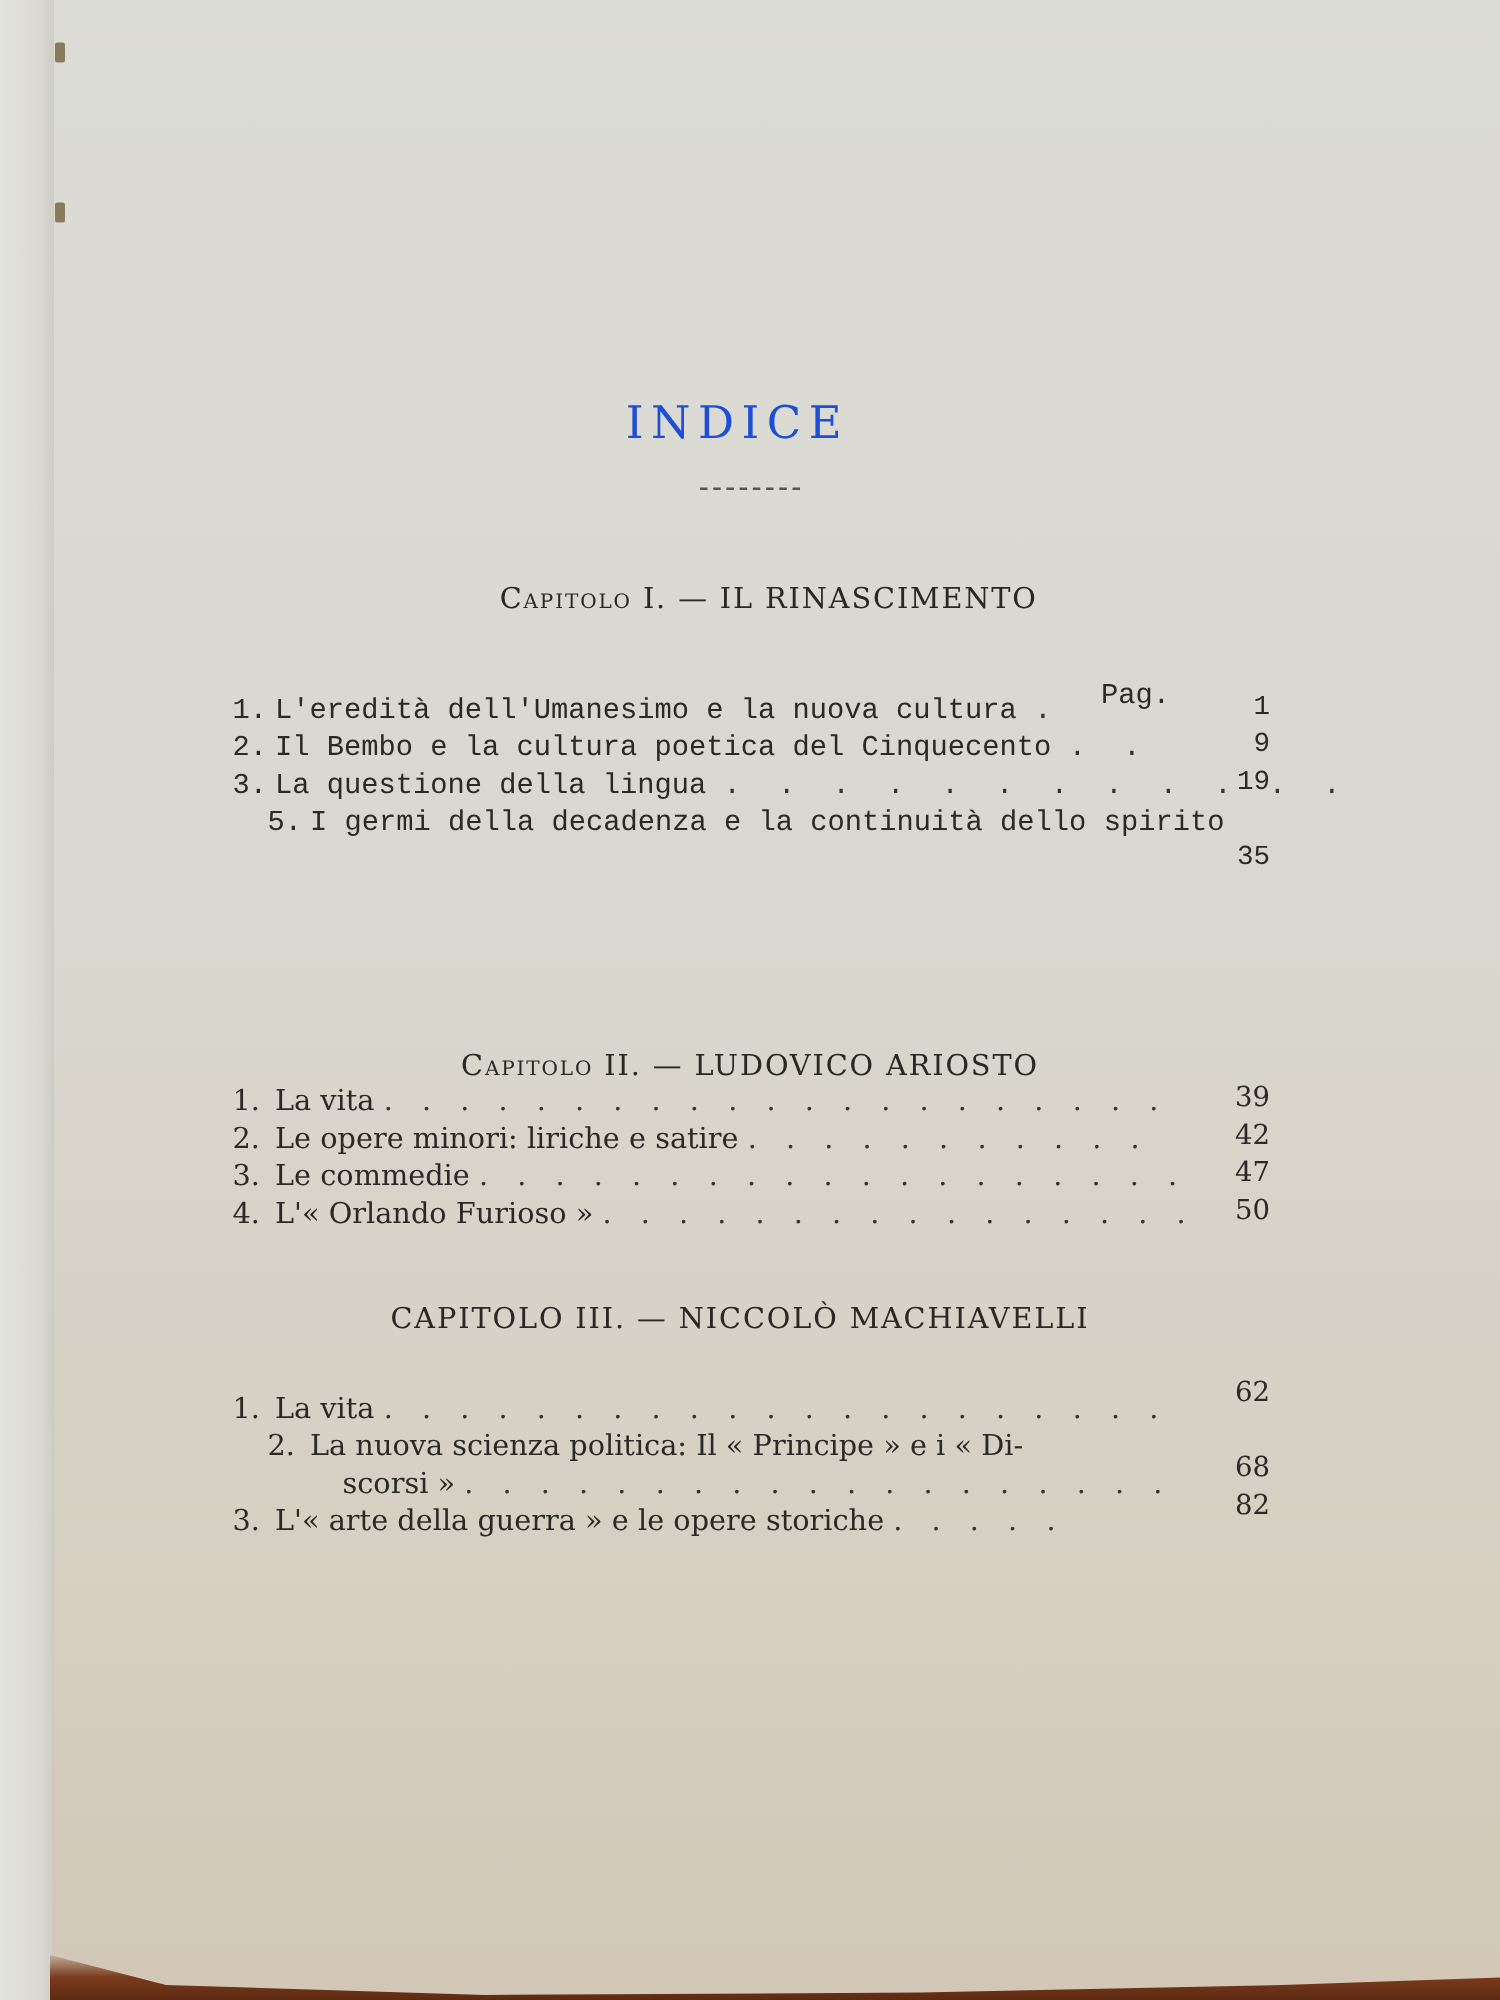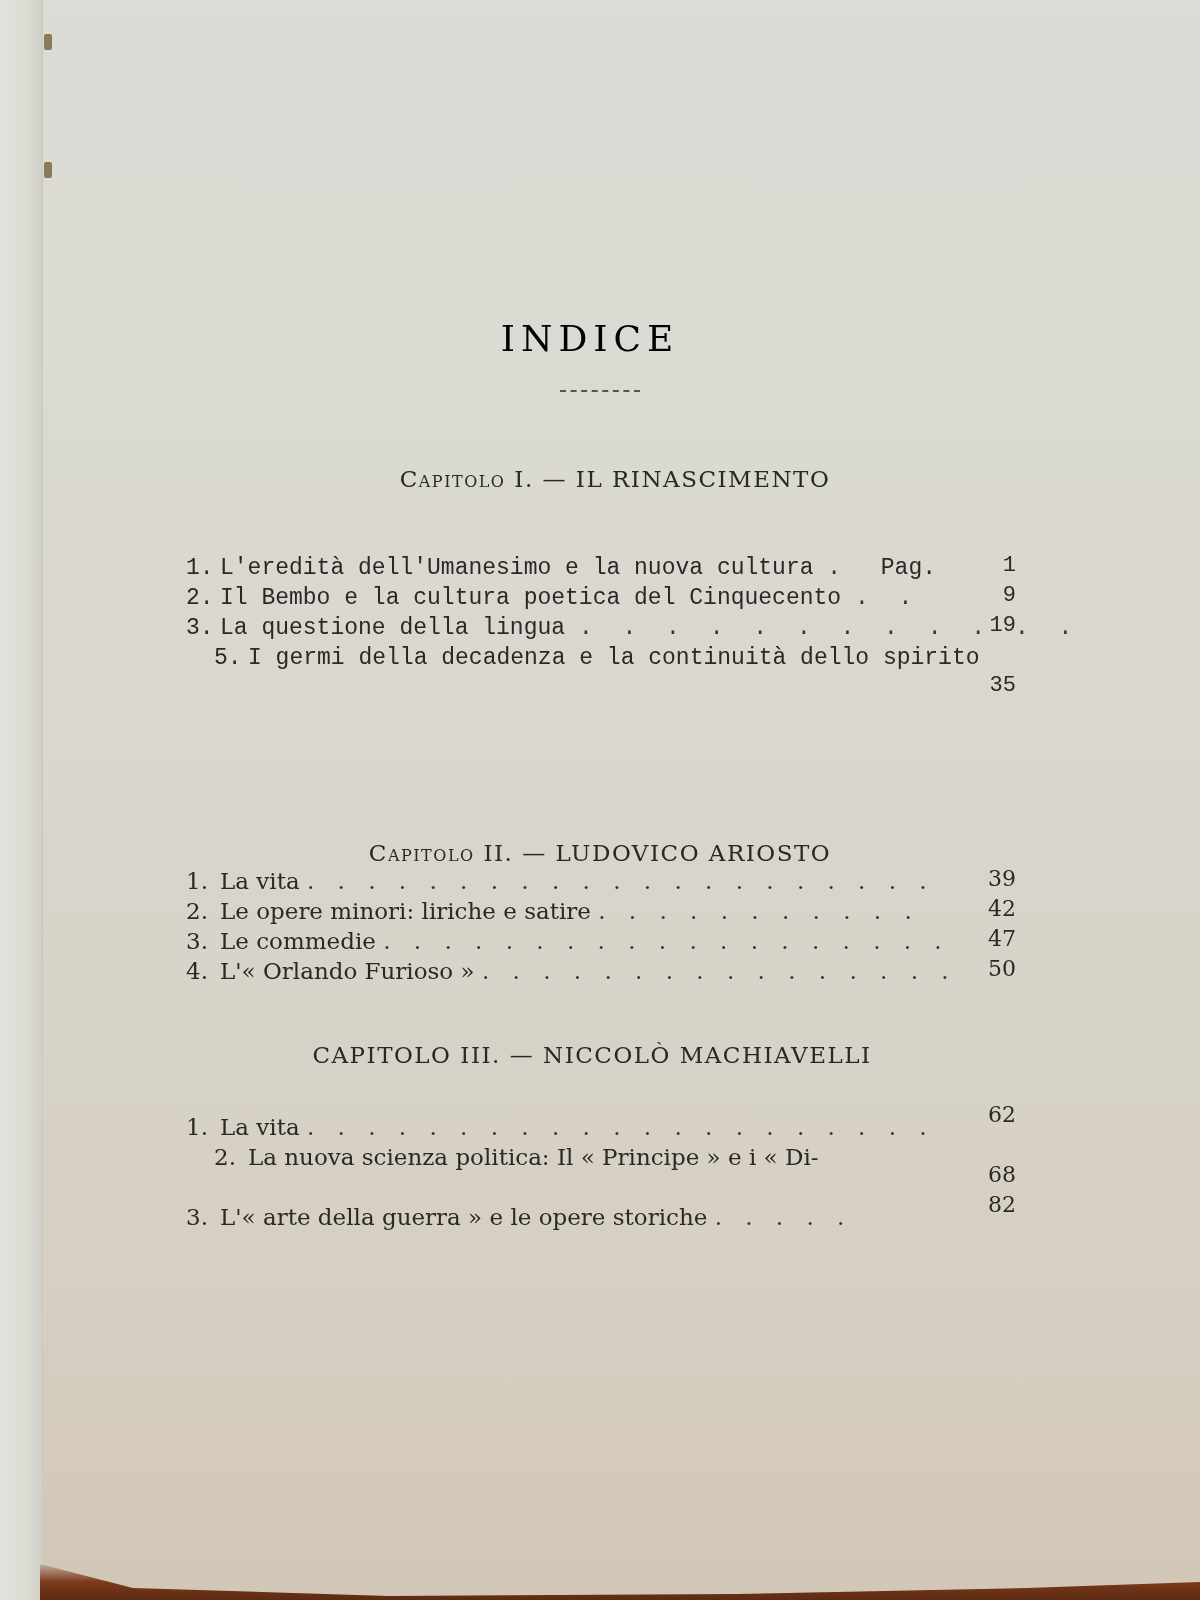--- a/index.html
+++ b/index.html
@@ -16,40 +16,40 @@
   }
   .stitch { position:absolute; left:44px; width:8px; height:16px; background:#8a7a5c; border-radius:2px; }
   .bottom-edge {
     position:absolute; left:40px; right:0; bottom:0; height:40px;
     background: linear-gradient(180deg, rgba(0,0,0,0) 0%, #7a3a1c 55%, #5c2a12 100%);
     clip-path: polygon(0% 10%, 8% 70%, 30% 90%, 60% 85%, 85% 70%, 100% 55%, 100% 100%, 0% 100%);
   }
   .page { position:absolute; left:0; top:0; width:1200px; }
   .title {
     position:absolute; top:318px; left:0; width:1180px; text-align:center;
-    font-size:36px; letter-spacing:6px; color:#000000;
+    font-size:36px; letter-spacing:6px; color:#1d4ed8;
   }
   .rule {
     position:absolute; top:390px; left:560px; width:80px; height:0;
     border-top:2px dashed #555;
   }
   .chapter {
     position:absolute; left:0; width:1200px; text-align:center;
     font-size:23px; letter-spacing:1.5px; color:#2a2824;
   }
   .chapter .cap { font-variant: small-caps; }
   .entries { position:absolute; left:186px; width:830px; }
   .entry { position:relative; font-size:23px; line-height:30px; height:30px; white-space:nowrap; }
   .entry.two { height:60px;margin-left:28px; }
   .entry .num { display:inline-block; width:34px; }
   .entry .label { }
   .entry .cont { display:block; padding-left:60px; }
   .entry .dots { color:#333; letter-spacing:8px; }
   .entry .pg { position:absolute; right:0; bottom:2px; width:60px; text-align:right; font-size:22px; }
-  .entry .pag { position:absolute; right:80px; bottom:0; }
+  .entry .pag { position:absolute; right:80px; bottom:12px; }
 </style>
 </head>
 <body>
 
 <div class="spine"></div>
 <div class="stitch" style="top:34px;"></div>
 <div class="stitch" style="top:162px;"></div>
 <div class="bottom-edge"></div>
 
 <div class="page">
@@ -110,20 +110,21 @@
     <span>III. —</span>
     <span>NICCOLÒ MACHIAVELLI</span>
   </div>
   <div class="entries" style="top:1112px;">
     <div class="entry">
       <span class="num">1.</span><span class="label">La vita</span> <span class="dots">. . . . . . . . . . . . . . . . . . . . .</span>
       <span class="pg" style="bottom:12px;">62</span>
     </div>
     <div class="entry two">
       <span class="num">2.</span><span class="label">La nuova scienza politica: Il « Principe » e i « Di-</span>
+      <span class="cont"><span>scorsi »</span> <span class="dots">. . . . . . . . . . . . . . . . . . .</span></span>
       <span class="pg" style="bottom:12px;">68</span>
     </div>
     <div class="entry">
       <span class="num">3.</span><span class="label">L'« arte della guerra » e le opere storiche</span> <span class="dots">. . . . .</span>
       <span class="pg" style="bottom:12px;">82</span>
     </div>
   </div>
 </div>
 
 </body></html>

